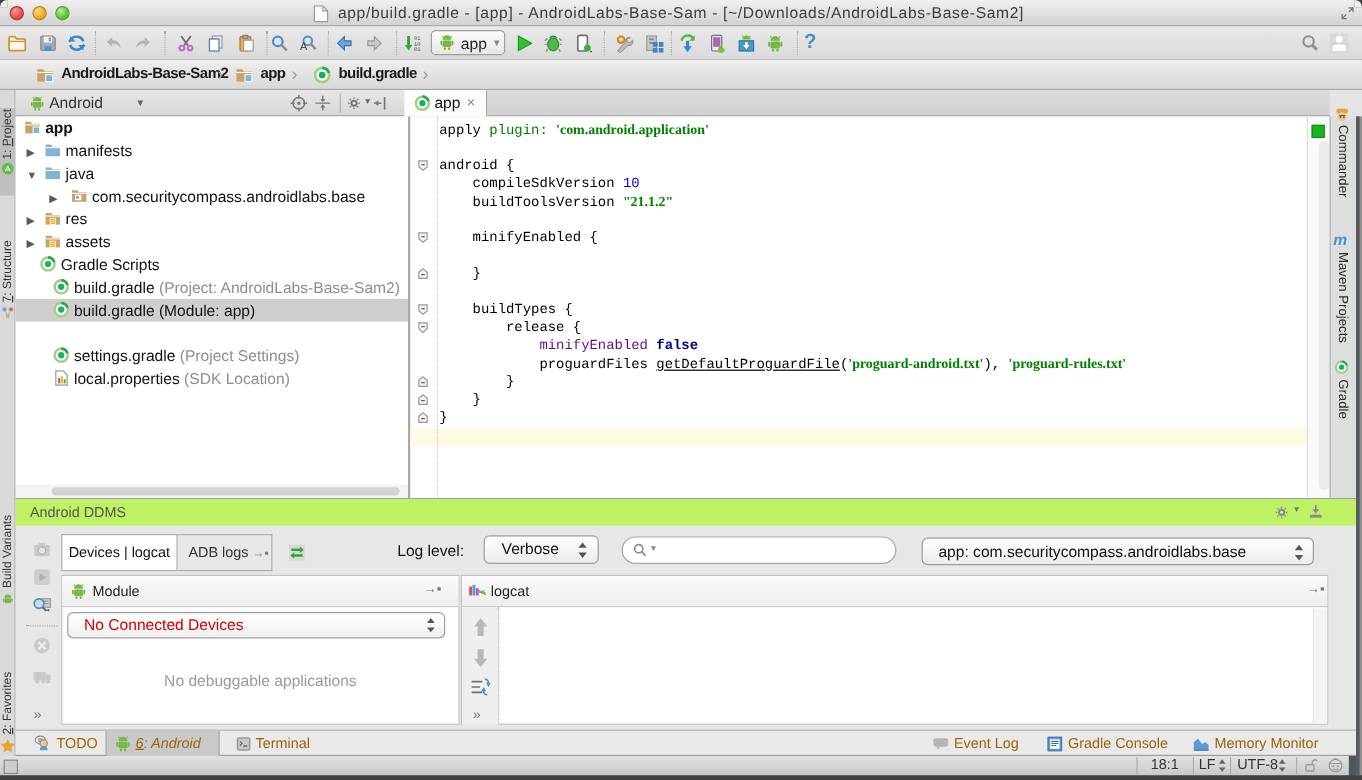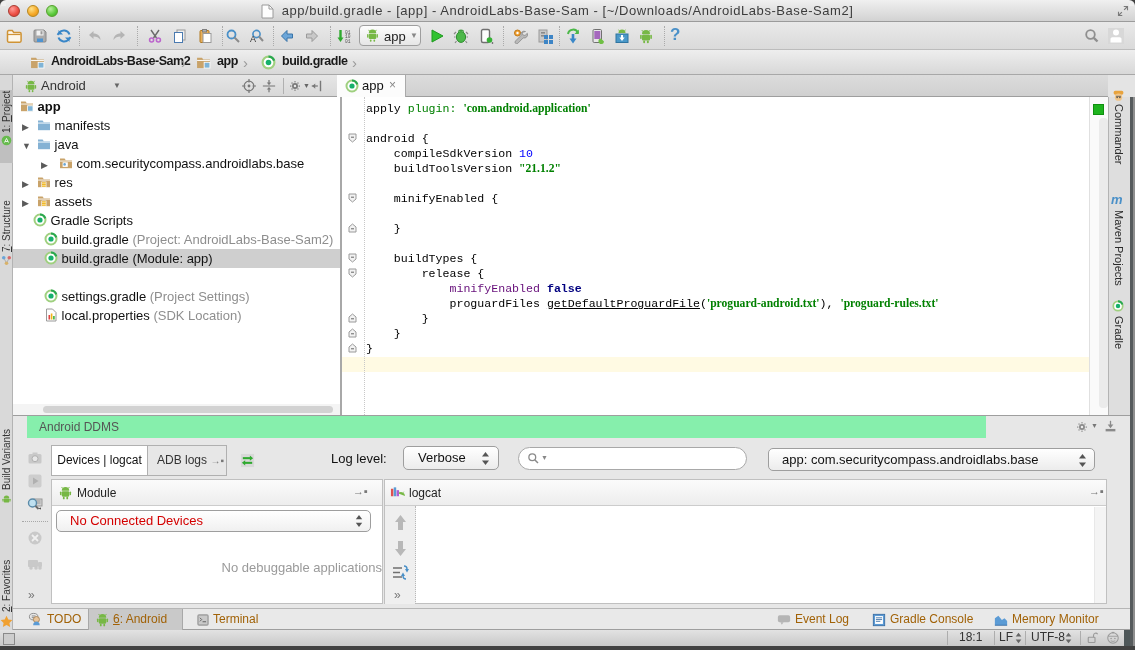--- a/index.html
+++ b/index.html
@@ -46,21 +46,21 @@
   .grn { color:#008000; } .grnb { color:#008000; font-weight:bold;font-family:Liberation Serif, serif; }
   .blu { color:#0000ff; } .kw { color:#000080; font-weight:bold; }
   .pur { color:#660E7A; } .und { text-decoration:underline; }
   #caretline { left:0px; top:260px; width:747px; height:15px; background:#fffae3; }
   #gutline { left:22px; top:0; width:1px; height:318px; border-left:1px dotted #c8c8c8; }
   .fold { position:absolute; left:6px; width:9px; height:10px; }
   #sbtrack { left:1089px; top:97px; width:19px; height:318px; background:#fafafa; border-left:1px solid #e0e0e0; }
   #greensq { left:1093px; top:104px; width:11px; height:11px; background:#1db31d; border:1px solid #0f8f0f; }
   
   #ddms { left:13px; top:415px; width:1117px; height:193px; background:#e7e7e7; border-top:1px solid #9e9e9e; }
-  #ddms-h { left:27px; top:416px; width:959px; height:22px; background:#86efac; font-size:12px; color:#555; }
+  #ddms-h { left:13px; top:416px; width:1117px; height:22px; background:#bef264; font-size:12px; color:#555; }
   #ddms-toolrow { left:13px; top:438px; width:1117px; height:40px; }
   #devpane { left:51px; top:479px; width:332px; height:125px; background:#fff; border:1px solid #c0c0c0; font-size:12px; color:#222; }
   #logpane { left:384px; top:479px; width:723px; height:125px; background:#fff; border:1px solid #c0c0c0; font-size:12px; color:#222; }
   .paneh { position:absolute; left:0; top:0; height:26px; width:100%;
     background:linear-gradient(#fbfbfb,#ededed); border-bottom:1px solid #ccc; font-size:12px; color:#222; }
   
   #tooltabs { left:13px; top:608px; width:1122px; height:22px; background:#e9e9e9;
     border-top:1px solid #b6b6b6; border-bottom:1px solid #9e9e9e; font-size:12px; color:#a16207; }
   #statusbar { left:0px; top:630px; width:1135px; height:16px; background:linear-gradient(#e2e2e2,#c9c9c9); font-size:12px; color:#333; }
   #botdark { left:0px; top:646px; width:1135px; height:4px; background:#414141; }
@@ -590,21 +590,21 @@
     </svg>
   <span class="abs" style="left:25px; top:6px;">Module</span>
   <span class="abs" style="left:301px; top:5px; color:#777; font-size:11px;">→▪</span>
   <div class="abs" style="left:4px; top:30px; width:315px; height:22px; background:linear-gradient(#fff,#f0f0f0); border:1px solid #9e9e9e; border-radius:5px;">
     <span class="abs" style="left:13px; top:2px; font-size:13px; color:#d40000;">No Connected Devices</span>
     <svg class="abs" style="left:297px; top:3px; width:10px; height:14px;" viewBox="0 0 11 15">
         <path d="M5.5 1L9 5.5H2z" fill="#555"></path>
         <path d="M5.5 14L9 9.5H2z" fill="#555"></path>
       </svg>
   </div>
-  <div class="abs" style="left:0; top:80px; width:330px; text-align:right; font-size:13px; color:#9a9a9a;">No debuggable applications</div>
+  <div class="abs" style="left:0; top:80px; width:330px; text-align:center; font-size:13px; color:#9a9a9a;">No debuggable applications</div>
 </div>
 
 <div class="abs" id="logpane">
   <div class="paneh"></div>
   <svg class="abs" style="left:5px; top:5px; width:15px; height:15px;" viewBox="0 0 16 16">
       <rect x="1" y="4" width="2.6" height="8" fill="#e05050"></rect>
       <rect x="4" y="2.5" width="2.6" height="9.5" fill="#5b9bd5"></rect>
       <rect x="7" y="5.5" width="2.6" height="6.5" fill="#b05bd5"></rect>
       <path d="M9 9a4 4 0 0 1 7 2.8z" fill="#77b845"></path>
       <path d="M10.5 8.2l-.7-1M14 8.2l.7-1" stroke="#77b845"></path>
@@ -640,21 +640,21 @@
   <div class="abs" style="left:75px; top:0px; width:95px; height:22px; background:#c9c9c9; border-left:1px solid #a8a8a8; border-right:1px solid #a8a8a8;"></div>
   <svg class="abs" style="left:82px; top:3px; width:15px; height:15px;" viewBox="0 0 16 16">
       <path d="M4.7 3.4L3.9 2.1M11.3 3.4l.8-1.3" stroke="#77b845" stroke-width="1"></path>
       <path d="M4 6a4 4 0 0 1 8 0z" fill="#77b845"></path>
       <rect x="4" y="6.6" width="8" height="5.8" rx="1.2" fill="#77b845"></rect>
       <rect x="2.1" y="6.8" width="1.6" height="4.2" rx=".8" fill="#77b845"></rect>
       <rect x="12.3" y="6.8" width="1.6" height="4.2" rx=".8" fill="#77b845"></rect>
       <rect x="5.2" y="12.6" width="1.9" height="2.6" rx=".9" fill="#77b845"></rect>
       <rect x="8.9" y="12.6" width="1.9" height="2.6" rx=".9" fill="#77b845"></rect>
     </svg>
-  <span class="abs" style="left:100px; top:3px;"><u>6</u>: Android</span>
+  <span class="abs" style="left:100px; top:3px;font-style:italic;"><u>6</u>: Android</span>
   <svg class="abs" style="left:183px; top:4px; width:14px; height:14px;" viewBox="0 0 16 16">
       <rect x="1.5" y="1.5" width="13" height="13" rx="2" fill="#9a9a9a"></rect>
       <rect x="3" y="3" width="10" height="10" fill="#c9c9c9"></rect>
       <path d="M4.5 5.5l2 2l-2 2" stroke="#555" fill="none"></path>
       <path d="M7.5 10h4" stroke="#555"></path>
     </svg>
   <span class="abs" style="left:200px; top:3px;">Terminal</span>
   <svg class="abs" style="left:764px; top:5px; width:14px; height:12px;" viewBox="0 0 16 13">
       <rect x="1" y="1" width="14" height="8" rx="2" fill="#b5b5b5"></rect>
       <path d="M4 9l1.5 3l2-3z" fill="#b5b5b5"></path>

